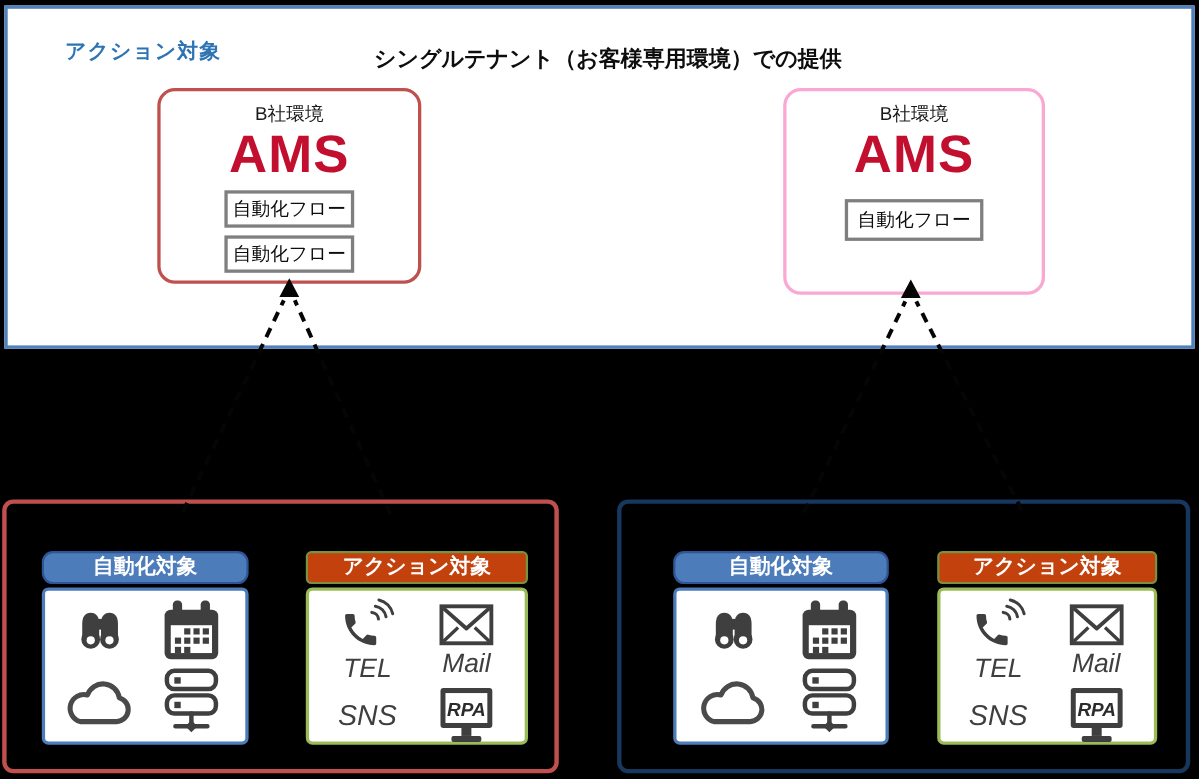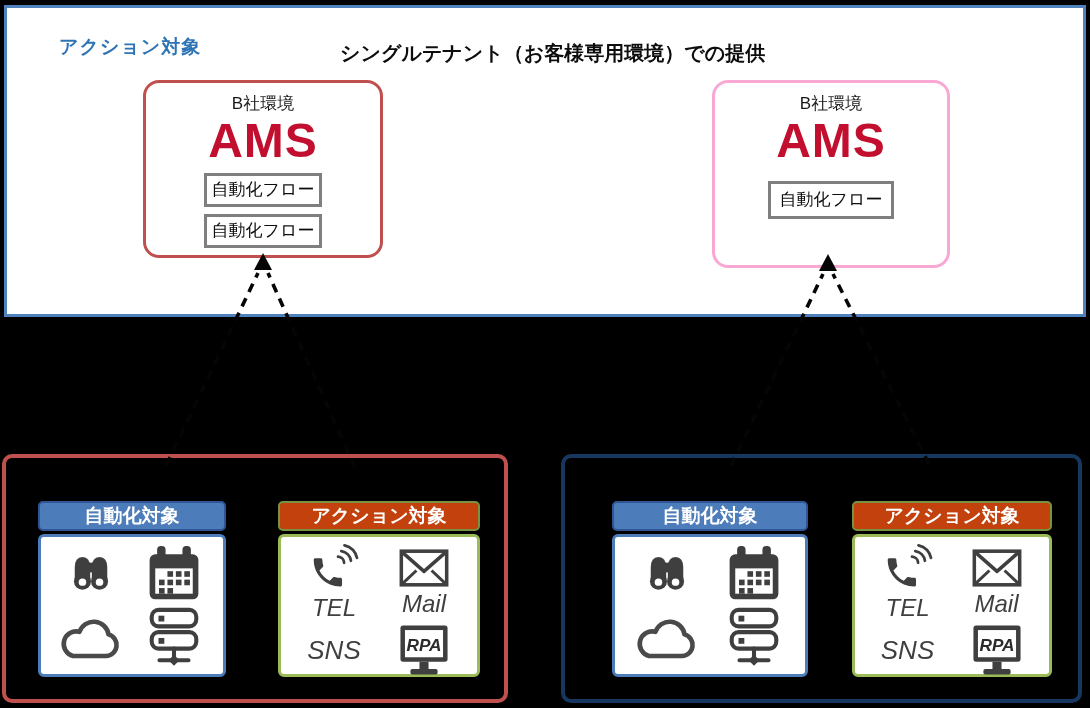--- a/index.html
+++ b/index.html
@@ -44,21 +44,21 @@
   .panel { position:absolute; }
   .g-a .p-automation { left:32px;  top:43px; width:188px; }
   .g-a .p-action     { left:272px; top:43px; width:202px; }
   .g-b .p-automation { left:47px;  top:43px; width:196px; }
   .g-b .p-action     { left:287px; top:43px; width:200px; }
 
   .panel-header {
     height:26px; line-height:26px; border:2px solid; border-radius:5px;
     color:#fff; font-size:19px; font-weight:bold; text-align:center;
   }
-  .p-automation .panel-header { background:#4C7CBA; border-color:#2F5597; }
+  .p-automation .panel-header { background:#4C7CBA; border-color:#2F5597;border-radius:10px; }
   .p-action     .panel-header { background:#c2410c; border-color:#78923F; }
   .panel-body {
     margin-top:3px; background:#fff; border:3px solid; border-radius:6px; height:143px;
     display:grid; grid-template-columns:1fr 1fr; align-items:center; justify-items:center;
     padding:6px 8px; box-sizing:border-box;
   }
   .p-automation .panel-body { border-color:#4C7CBA; }
   .p-action     .panel-body { border-color:#9BBB59;font-style:italic; }
 
   .cell { display:flex; flex-direction:column; align-items:center; justify-content:center; }

